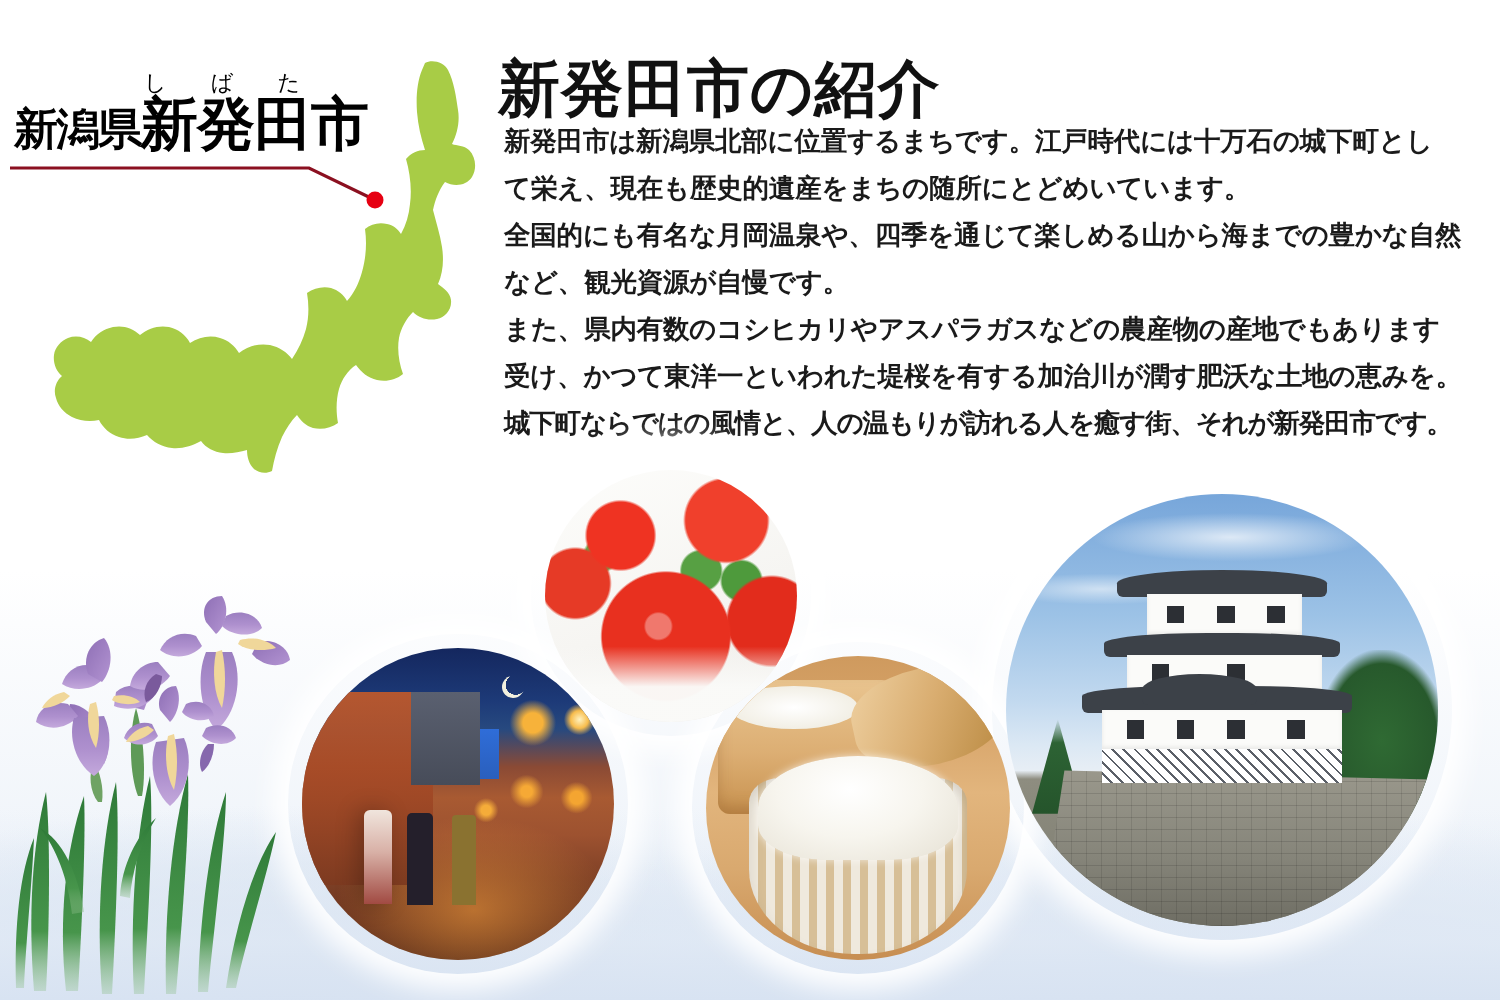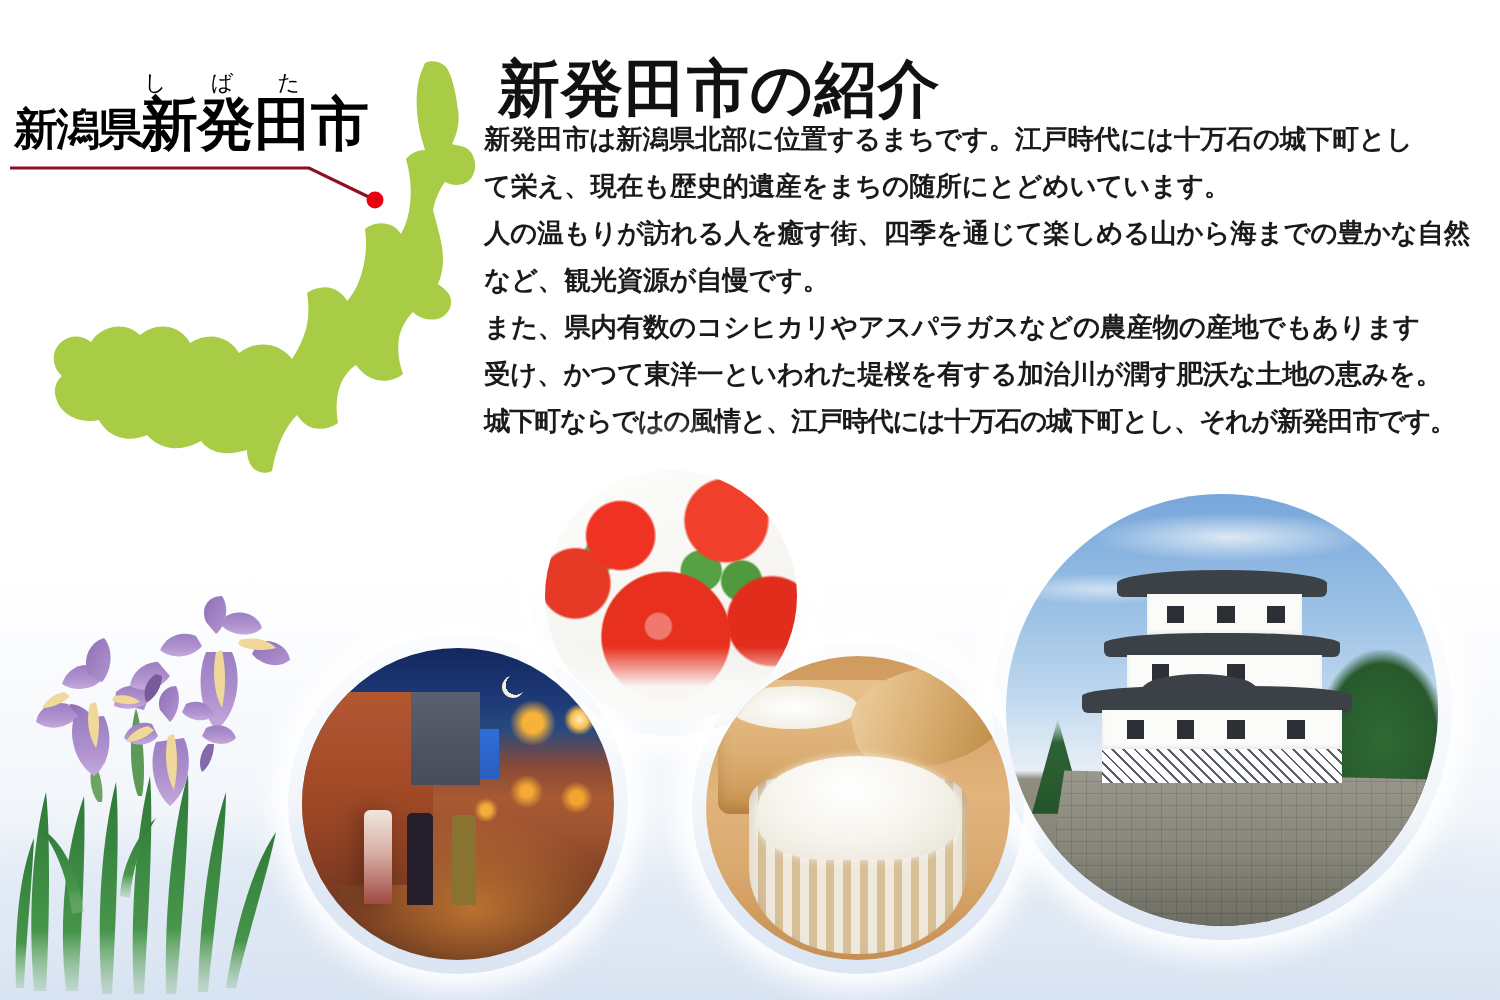--- a/index.html
+++ b/index.html
@@ -42,21 +42,21 @@
   
   .map{position:absolute;left:20px;top:30px;width:480px;height:470px;}
 
   
   .headline{
     position:absolute;left:498px;top:18px;
     font-size:62px;font-weight:700;color:#111;letter-spacing:1px;line-height:1;
     white-space:nowrap;
     margin-top:40px;
   }
-  .body-copy{position:absolute;left:484px;top:118px;width:965px;font-family:Liberation Mono, monospace;}
+  .body-copy{position:absolute;left:504px;top:118px;width:965px;}
   .body-copy p{
     margin:0 0 0 0;
     font-size:26.5px;font-weight:700;color:#1a1a1a;
     line-height:47px;letter-spacing:-0.2px;
     white-space:nowrap;
   }
   .body-copy p.tight{letter-spacing:-1.2px;}
 
   
   .circle{position:absolute;border-radius:50%;overflow:hidden;}
@@ -274,25 +274,25 @@
     <div class="pref-main">
       <span class="pref-small">新潟県</span><span class="pref-big">新発田市</span>
     </div>
   </div>
 
   <div class="headline">新発田市の紹介</div>
 
   <div class="body-copy">
     <p>新発田市は新潟県北部に位置するまちです。江戸時代には十万石の城下町とし</p>
     <p>て栄え、現在も歴史的遺産をまちの随所にとどめいています。</p>
-    <p>人の温もりが訪れる人を癒す街、四季を通じて楽しめる山から海までの豊かな自然</p>
+    <p>全国的にも有名な月岡温泉や、四季を通じて楽しめる山から海までの豊かな自然</p>
     <p>など、観光資源が自慢です。</p>
     <p>また、県内有数のコシヒカリやアスパラガスなどの農産物の産地でもあります</p>
     <p>受け、かつて東洋一といわれた堤桜を有する加治川が潤す肥沃な土地の恵みを。</p>
-    <p class="tight">城下町ならではの風情と、江戸時代には十万石の城下町とし、それが新発田市です。</p>
+    <p class="tight">城下町ならではの風情と、人の温もりが訪れる人を癒す街、それが新発田市です。</p>
   </div>
 
   <div class="halo halo-s"></div>
   <div class="halo halo-o"></div>
   <div class="halo halo-r"></div>
   <div class="halo halo-c"></div>
 
   <div class="circle c-castle">
     <div class="ph ph-castle">
       <div class="clouds"></div>

